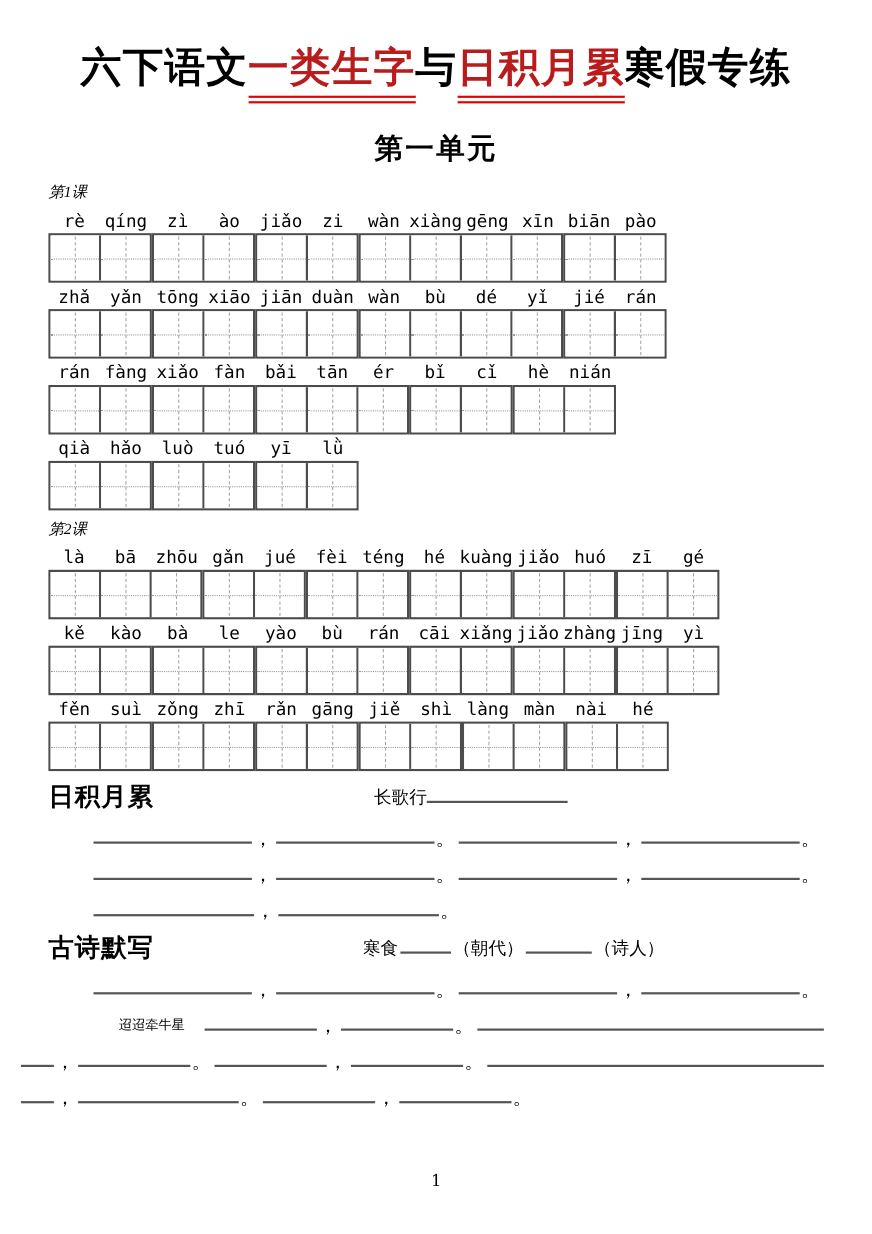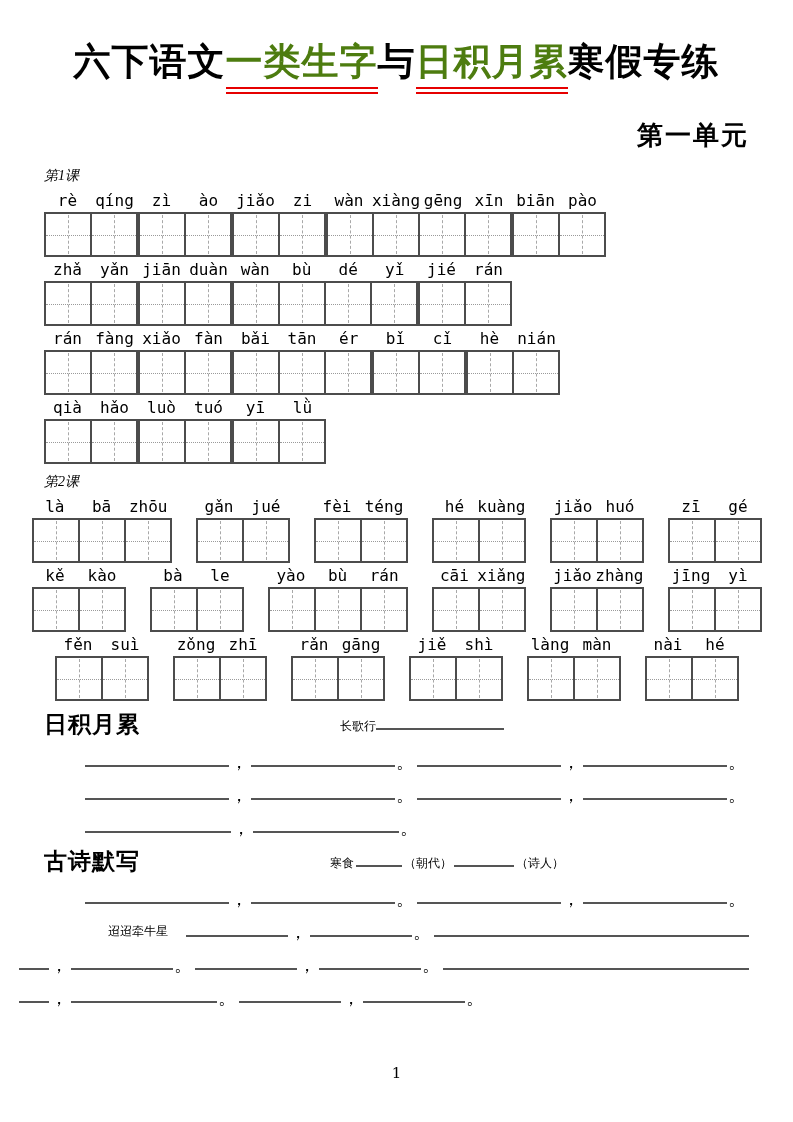--- a/index.html
+++ b/index.html
@@ -2,40 +2,40 @@
 <html><head>
 <meta charset="utf-8">
 <style>
   html,body{margin:0;padding:0;background:#ffffff;}
   body{width:793px;height:1122px;font-family:"Liberation Sans",sans-serif;color:#000;}
   .page{position:relative;width:793px;height:1122px;box-sizing:border-box;padding:38px 44px 0;overflow:hidden;background:#fff;}
 
   
   .title{margin:0;text-align:center;font-size:37px;font-weight:900;letter-spacing:1px;line-height:1.3;white-space:nowrap;}
   .title .seg{display:inline-block;}
-  .title .red{color:#4d7c0f;border-bottom:7px double #e60000;padding-bottom:1px;}
-  .unit{margin:24px 0 8px;text-align:right;font-size:26px;font-weight:700;letter-spacing:2px;}
+  .title .red{color:#b91c1c;border-bottom:7px double #e60000;padding-bottom:1px;}
+  .unit{margin:24px 0 8px;text-align:center;font-size:26px;font-weight:700;letter-spacing:2px;}
 
   
   .lesson-label{font-family:"Liberation Serif",serif;font-size:14px;line-height:30px;height:30px;margin-top:2px;font-style:italic;}
   .word-row{display:flex;margin-bottom:3px;align-items:flex-end;}
-  .lesson-idx-1 .word-row{gap:24px;justify-content:center;}
+  .lesson-idx-1 .word-row{}
   .word-group{display:flex;flex-direction:column;}
   .pinyin{display:flex;height:21px;font-family:"DejaVu Sans Mono",monospace;font-size:16px;line-height:20px;}
   .pinyin span{flex:1 1 0;text-align:center;white-space:nowrap;}
   .grid{display:flex;border:2px solid #4c4c4c;}
   .cell{width:44px;height:41px;position:relative;background:#fff;border-right:2px solid #4c4c4c;}
   .cell:last-child{border-right:0;}
   .cell::before{content:"";position:absolute;top:1px;bottom:1px;left:50%;border-left:1px dashed #a8a8a8;}
   .cell::after{content:"";position:absolute;left:0;right:0;top:50%;border-top:1px dotted #9a9a9a;}
 
   
   .section-head{position:relative;height:30px;margin-top:8px;}
   .head-label{font-size:23px;font-weight:800;letter-spacing:1px;}
-  .head-extra{position:absolute;top:3px;font-family:"Liberation Serif",serif;font-size:12px;white-space:nowrap;}
+  .head-extra{position:absolute;top:3px;font-family:"Liberation Serif",serif;font-size:16px;white-space:nowrap;}
   .riji-extra{left:296px;}
   .gushi-extra{left:286px;}
 
   
   .blank{display:inline-block;border-bottom:2px solid #555;height:16px;vertical-align:baseline;}
   .blank-title{width:128px;}
   .blank-hs1{width:46px;margin:0 2px;}
   .blank-hs2{width:60px;margin:0 2px;}
   .fill-line{display:flex;align-items:flex-end;height:33px;font-family:"Liberation Serif",serif;font-size:18px;}
   .fill-line .blank{height:2px;margin-bottom:5px;border-bottom:2px solid #555;}
@@ -126,20 +126,30 @@
               <span>zhǎ</span>
               <span>yǎn</span>
             </div>
             <div class="grid">
               <div class="cell"></div>
               <div class="cell"></div>
             </div>
           </div>
           <div class="word-group">
             <div class="pinyin">
+              <span>tōng</span>
+              <span>xiāo</span>
+            </div>
+            <div class="grid">
+              <div class="cell"></div>
+              <div class="cell"></div>
+            </div>
+          </div>
+          <div class="word-group">
+            <div class="pinyin">
               <span>jiān</span>
               <span>duàn</span>
             </div>
             <div class="grid">
               <div class="cell"></div>
               <div class="cell"></div>
             </div>
           </div>
           <div class="word-group">
             <div class="pinyin">

